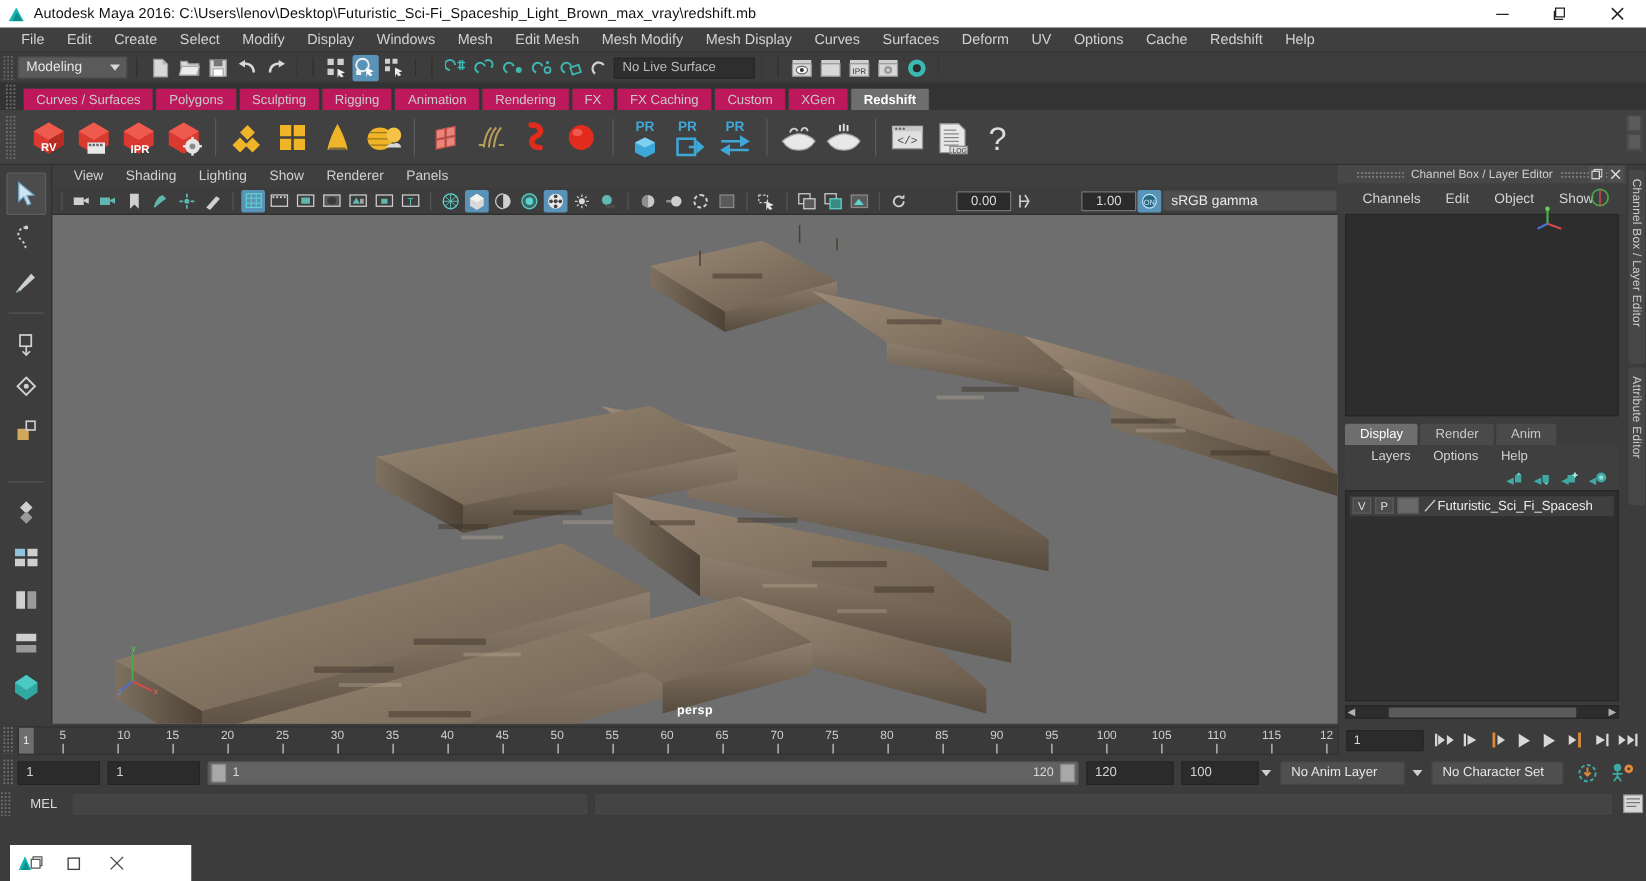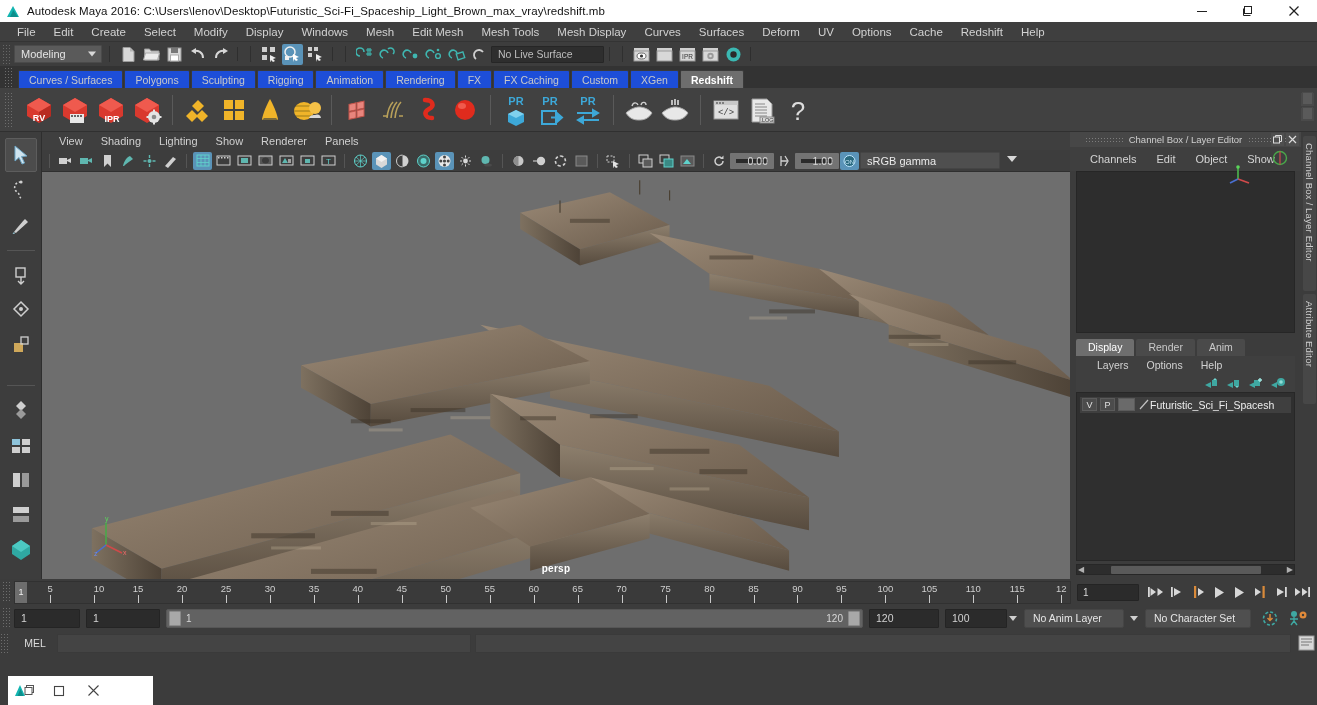--- a/index.html
+++ b/index.html
@@ -77,21 +77,21 @@
 
   
   .shelftabs { height: 21px; background:#333333; display:flex; align-items:flex-end; padding-left:4px; }
   .shelftabs .tgrip {
     width:9px;height:21px;margin-right:5px;
     background-image: radial-gradient(#6d6d6d 0.8px, transparent 0.9px);
     background-size:3px 3px;
   }
   .stab {
     height:18px; padding:0 10px; font-size:10.5px; color:#c9c9c9; line-height:18px;
-    background:#1d4ed8; margin-right:1px; border-radius:2px 2px 0 0;
+    background:#be185d; margin-right:1px; border-radius:2px 2px 0 0;
     border:1px solid #3a3a3a; border-bottom:none; white-space:nowrap;
   }
   .stab.active { background:#6e6e6e; color:#ffffff; font-weight:600; }
 
   
   .shelf {
     height: 44px; background:#414141; display:flex; align-items:center; padding-left:4px;
     position:relative; border-bottom:1px solid #303030;
   }
   .shelf .sgrip {
@@ -128,22 +128,22 @@
   }
   .vpmenu .vm { font-size:11px; color:#d0d0d0; padding:0 9px; line-height:18px; }
   .vptools {
     height:22px; background:#3d3d3d; display:flex; align-items:center; padding-left:2px;
     border-bottom:1px solid #2f2f2f;
   }
   .vbtn { width:19px;height:18px;display:flex;align-items:center;justify-content:center;margin:0 1px;flex:0 0 auto;border-radius:2px;}
   .vbtn.on { background:#5a93b8; }
   .vsep { width:1px;height:14px;background:#555;margin:0 5px;flex:0 0 auto;}
   .numfield {
-    width:44px;height:16px;background:#2b2b2b;border:6px solid #737373;color:#d8d8d8;
-    font-size:10.5px;display:flex;align-items:center;justify-content:flex-end;border-radius:1px;flex:0 0 auto;
+    width:44px;height:16px;background:#2b2b2b;border:1px solid #737373;color:#d8d8d8;
+    font-size:10.5px;display:flex;align-items:center;justify-content:center;border-radius:1px;flex:0 0 auto;margin-left:35px;
   }
   .gammafield {
     width:140px;height:17px;background:#4f4f4f;border:1px solid #454545;color:#eaeaea;
     font-size:11px;display:flex;align-items:center;padding-left:6px;border-radius:1px;flex:0 0 auto;
     position:relative;
   }
   .gammacar { position:absolute;right:-18px;top:3px;width:0;height:0;
     border-left:5px solid transparent;border-right:5px solid transparent;border-top:6px solid #d8d8d8;}
   .viewport { flex:1; background:#6e6e6e; position:relative; overflow:hidden;padding-left:10px; }
   .persp-label {
@@ -284,21 +284,21 @@
   <div class="menubar">
     <div class="mi">File</div>
     <div class="mi">Edit</div>
     <div class="mi">Create</div>
     <div class="mi">Select</div>
     <div class="mi">Modify</div>
     <div class="mi">Display</div>
     <div class="mi">Windows</div>
     <div class="mi">Mesh</div>
     <div class="mi">Edit Mesh</div>
-    <div class="mi">Mesh Tools</div>
+    <div class="mi">Mesh Modify</div>
     <div class="mi">Mesh Display</div>
     <div class="mi">Curves</div>
     <div class="mi">Surfaces</div>
     <div class="mi">Deform</div>
     <div class="mi">UV</div>
     <div class="mi">Options</div>
     <div class="mi">Cache</div>
     <div class="mi">Redshift</div>
     <div class="mi">Help</div>
   </div>

